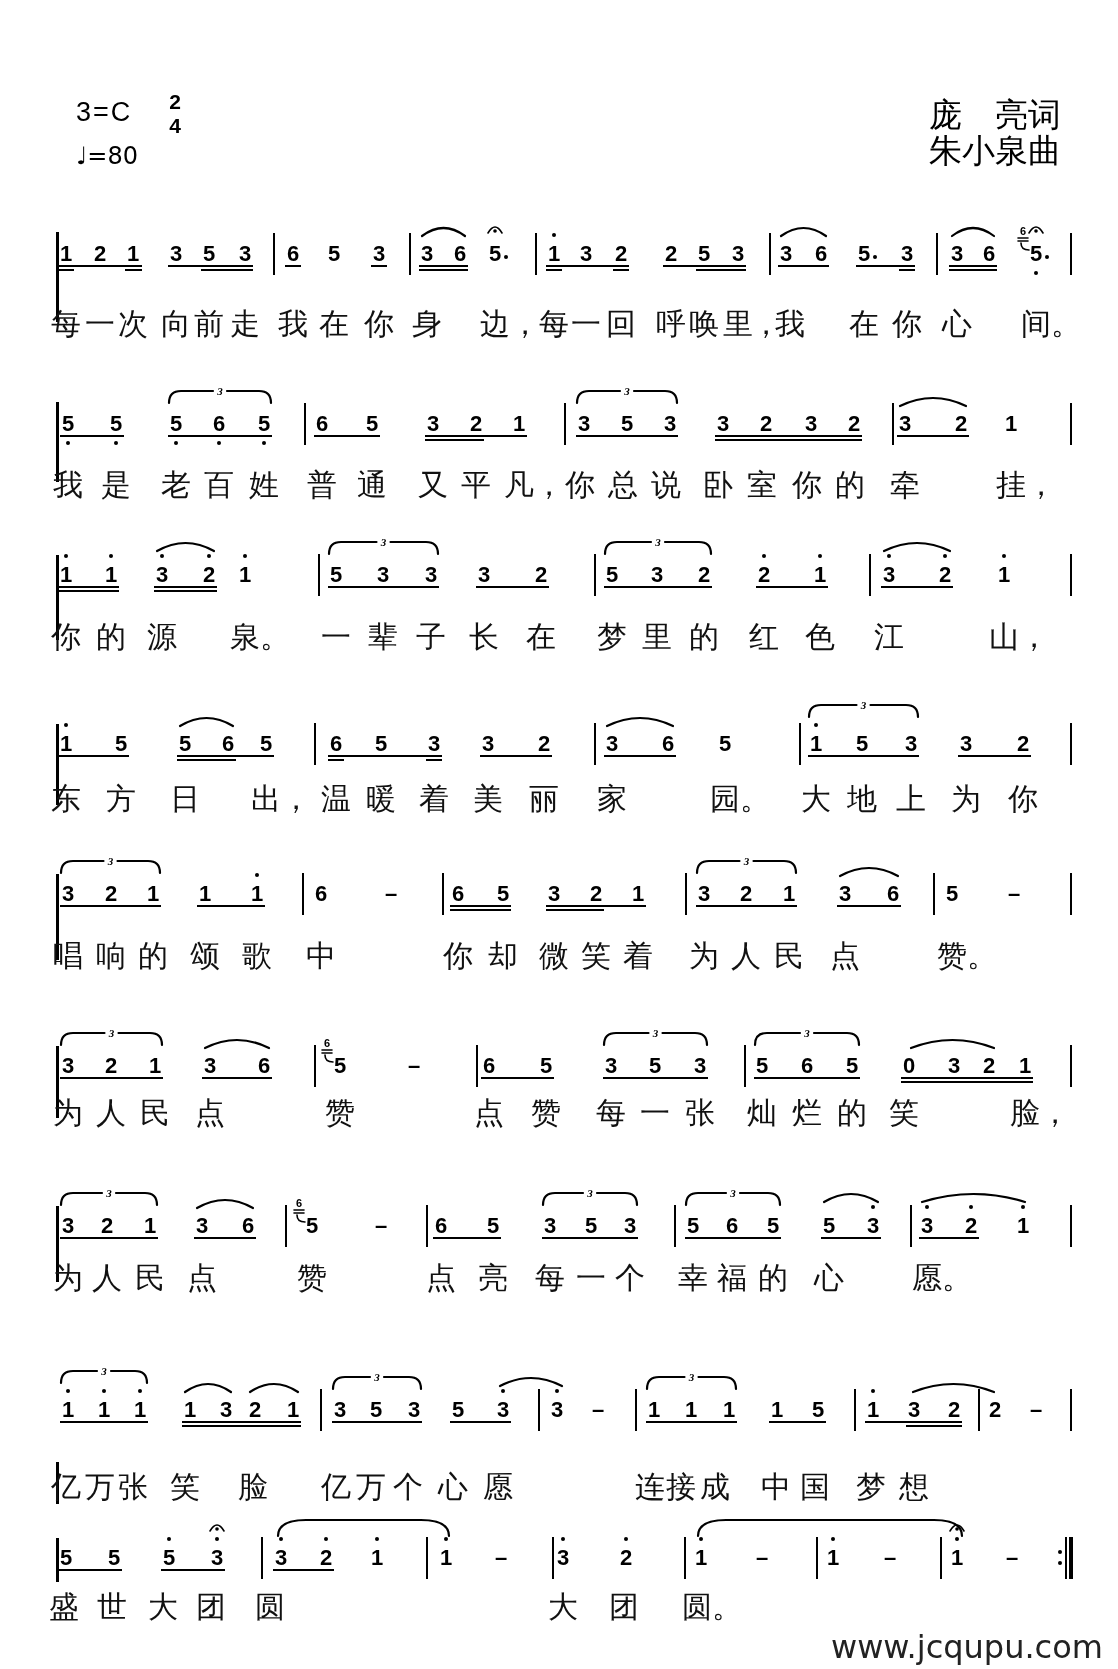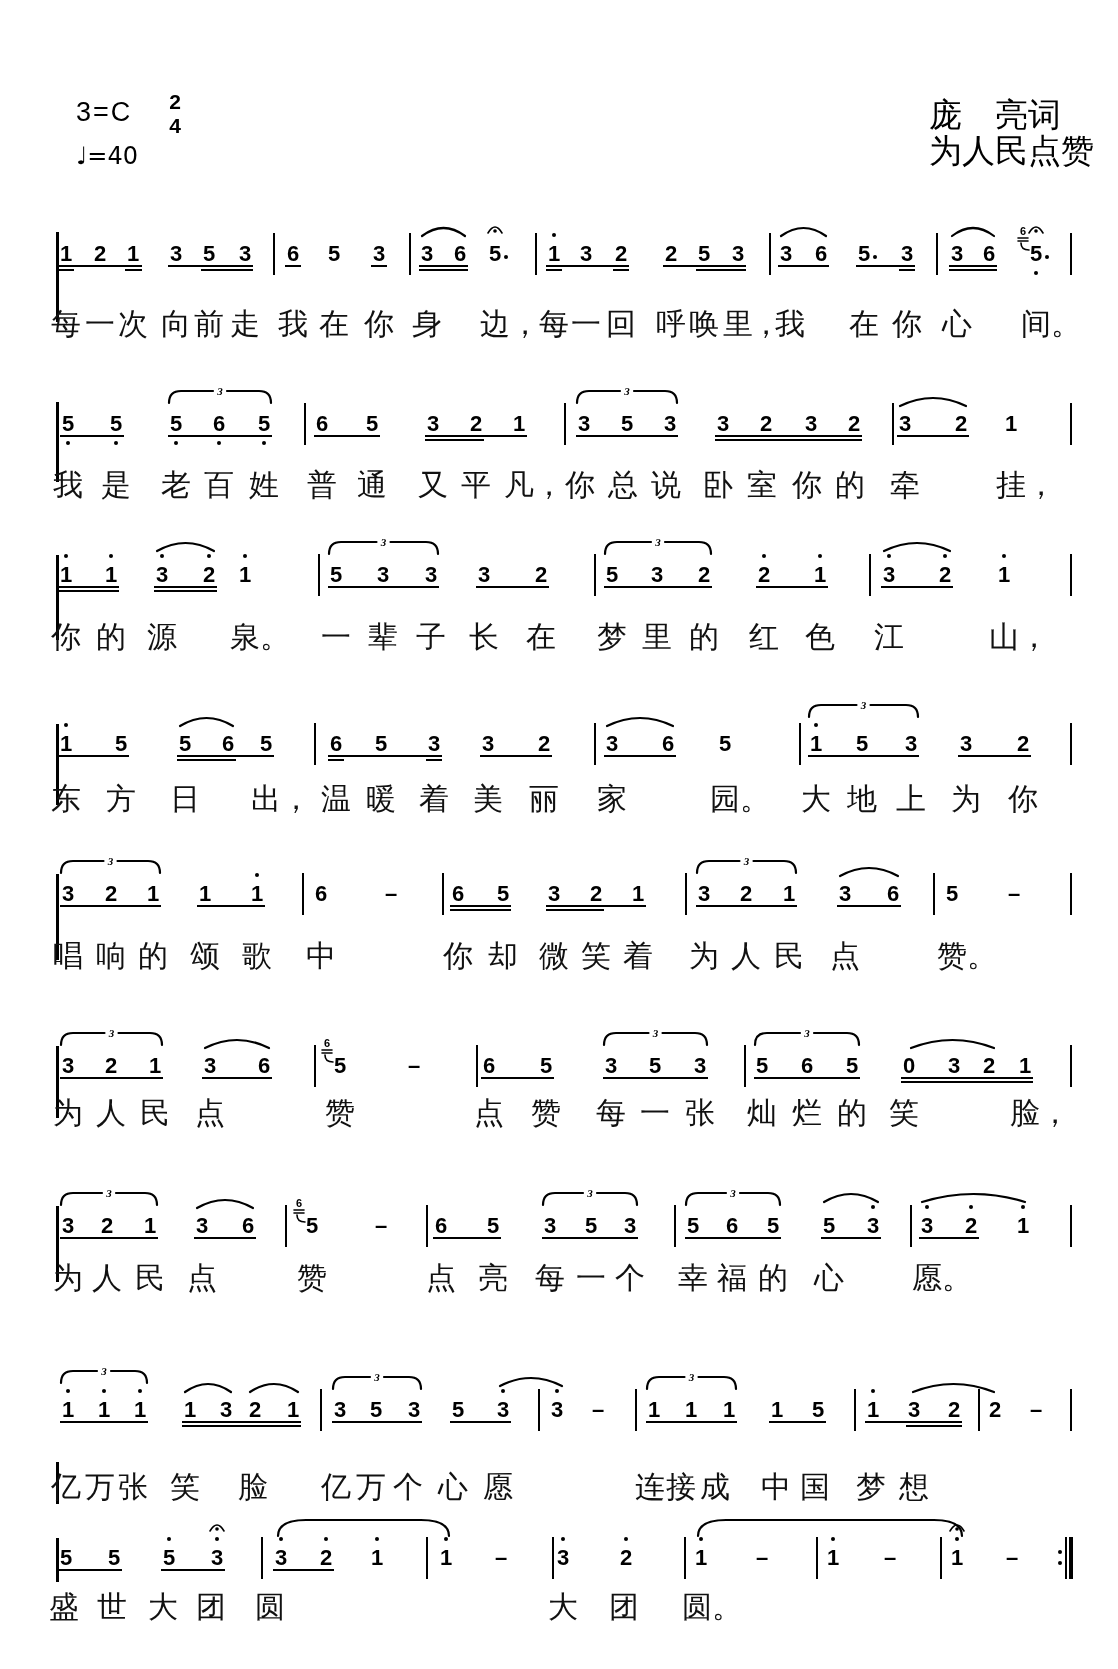--- a/index.html
+++ b/index.html
@@ -100,23 +100,24 @@
   svg text.tlabel { font-family: "Liberation Serif", serif; font-style: italic; font-weight: bold; font-size: 11px; fill: #000; }
   svg text.grace { font-family: "Liberation Sans", sans-serif; font-weight: bold; font-size: 11px; fill: #000; }
 </style>
 </head>
 <body>
 
 <div id="score">
   <div class="key">3=C</div>
   <div class="ts num">2</div>
   <div class="ts den">4</div>
-  <div class="tempo">♩=40</div>
+  <div class="tempo">♩=80</div>
   <div class="credit lyr">庞　亮词</div>
-  <div class="credit cmp">为人民点赞</div>
+  <div class="credit cmp">朱小泉曲</div>
+  <div class="watermark">www.jcqupu.com</div>
 <div class="system">
       <div class="bar start" style="left: 56px; top: 232px; height: 90px;"></div>
       <div class="bar" style="left: 273px; top: 233px;"></div>
       <div class="bar" style="left: 409px; top: 233px;"></div>
       <div class="bar" style="left: 535px; top: 233px;"></div>
       <div class="bar" style="left: 769px; top: 233px;"></div>
       <div class="bar" style="left: 936px; top: 233px;"></div>
       <div class="bar" style="left: 1070px; top: 233px;"></div>
       <div class="uline" style="left: 58px; width: 84px; top: 265px;"></div>
       <div class="uline" style="left: 58px; width: 16px; top: 269px;"></div>

